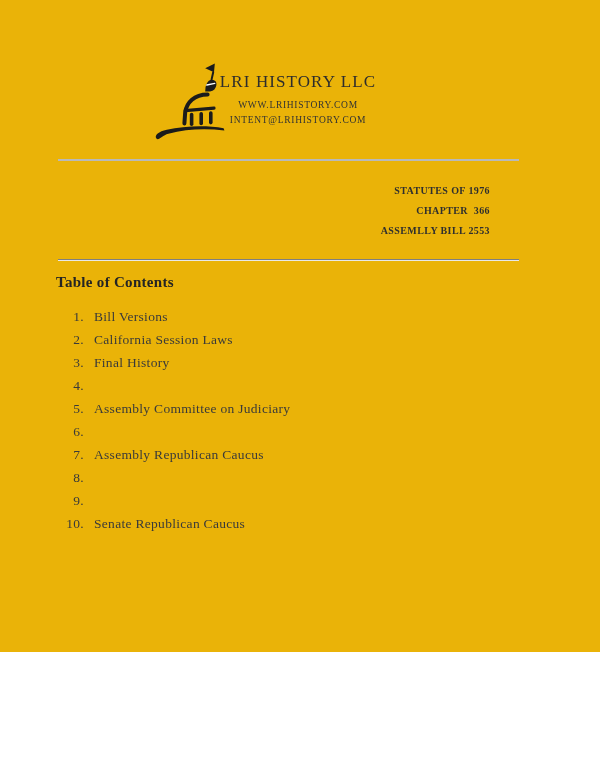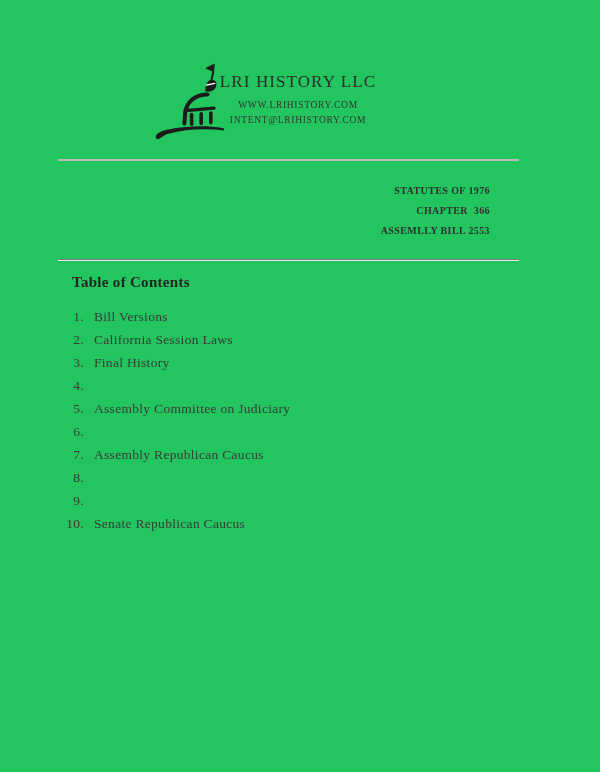--- a/index.html
+++ b/index.html
@@ -3,22 +3,22 @@
 <meta charset="utf-8">
 <style>
   html, body { margin: 0; padding: 0; }
   body {
     width: 600px; height: 776px;
     background: #ffffff;
     font-family: "Liberation Serif", "DejaVu Serif", serif;
   }
   .page {
     position: relative;
-    width: 600px; height: 772px;
-    background: #22c55e;
+    width: 600px; height: 652px;
+    background: #eab308;
     color: #343434;
     overflow: hidden;
   }
 
   
   .logo {
     position: absolute;
     left: 144px; top: 61px;
     width: 84px; height: 80px;
   }
@@ -57,21 +57,21 @@
     font-size: 10px;
     line-height: 20px;
     letter-spacing: 0.4px;
     color: #2f2f2f;
   }
   .reference-block div { white-space: pre; }
 
   
   .toc-heading {
     position: absolute;
-    left: 72px; top: 274px;
+    left: 56px; top: 274px;
     font-size: 15px;
     font-weight: bold;
     letter-spacing: 0.3px;
     color: #242424;
   }
   .toc-list {
     position: absolute;
     left: 56px; top: 305px;
     margin: 0; padding: 0;
     list-style: none;

